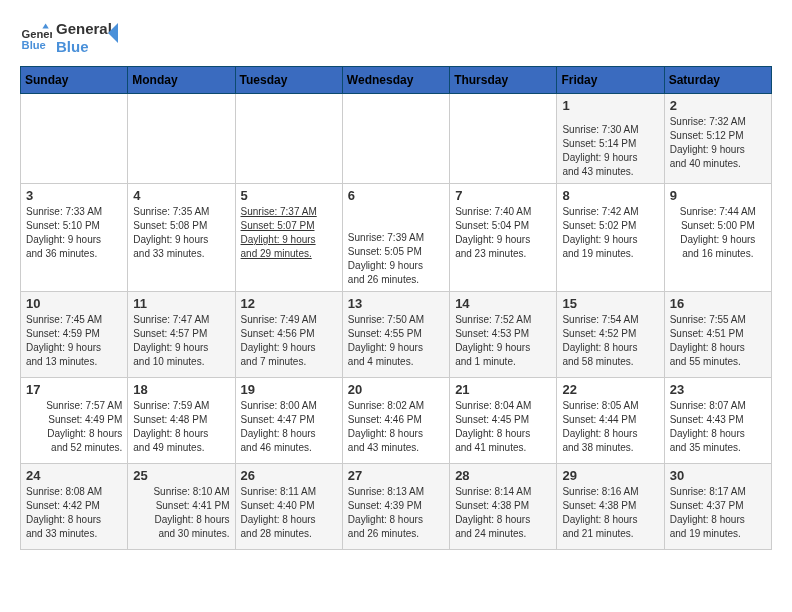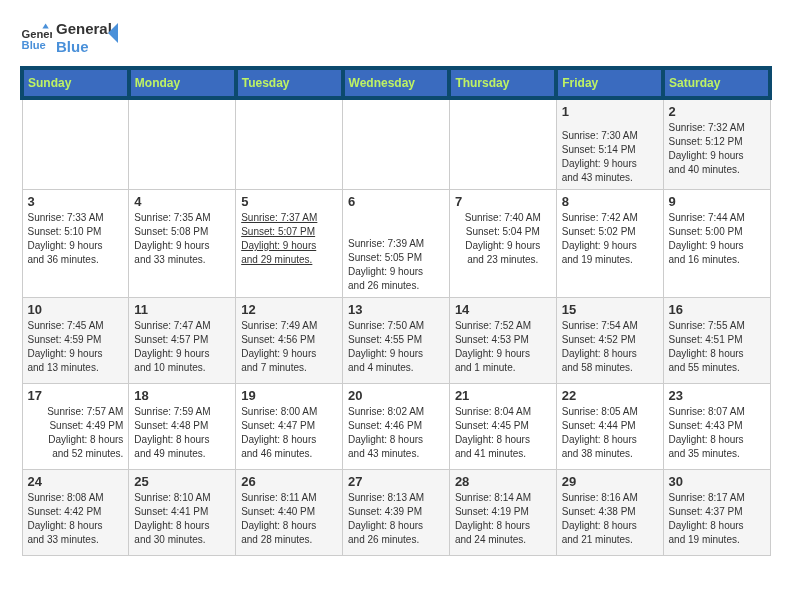--- a/index.html
+++ b/index.html
@@ -38,26 +38,26 @@
       font-size: 14px;
       color: #555;
     }
     table {
       width: 100%;
       border-collapse: collapse;
       table-layout: fixed;
     }
     thead tr th {
       background-color: #3a6bbf;
-      color: #bef264;
+      color: #000000;
       font-size: 12px;
       font-weight: bold;
       padding: 6px 4px;
       text-align: left;
-      border: 4px solid #0c4a6e;
+      border: 1px solid #0c4a6e;
     }
     tbody tr td {
       vertical-align: top;
       border: 1px solid #ccc;
       padding: 4px 5px;
       font-size: 10px;
       color: #333;
       height: 86px;
       background: #fff;
     }
@@ -162,35 +162,35 @@
         </td>
         <td>
           <span class="day-number">6</span>
           <div class="day-info" style="white-space: pre-line; margin-top: 28px;">Sunrise: 7:39 AM
 Sunset: 5:05 PM
 Daylight: 9 hours
 and 26 minutes.</div>
         </td>
         <td>
           <span class="day-number">7</span>
-          <div class="day-info" style="white-space: pre-line; text-align: center;">Sunrise: 7:40 AM
+          <div class="day-info" style="white-space: pre-line;">Sunrise: 7:40 AM
 Sunset: 5:04 PM
 Daylight: 9 hours
 and 23 minutes.</div>
         </td>
         <td>
           <span class="day-number">8</span>
           <div class="day-info" style="white-space: pre-line;">Sunrise: 7:42 AM
 Sunset: 5:02 PM
 Daylight: 9 hours
 and 19 minutes.</div>
         </td>
         <td>
           <span class="day-number">9</span>
-          <div class="day-info" style="white-space: pre-line;">Sunrise: 7:44 AM
+          <div class="day-info" style="white-space: pre-line; text-align: center;">Sunrise: 7:44 AM
 Sunset: 5:00 PM
 Daylight: 9 hours
 and 16 minutes.</div>
         </td>
       </tr>
       <tr>
         <td>
           <span class="day-number">10</span>
           <div class="day-info" style="white-space: pre-line;">Sunrise: 7:45 AM
 Sunset: 4:59 PM
@@ -294,21 +294,21 @@
       <tr>
         <td>
           <span class="day-number">24</span>
           <div class="day-info" style="white-space: pre-line;">Sunrise: 8:08 AM
 Sunset: 4:42 PM
 Daylight: 8 hours
 and 33 minutes.</div>
         </td>
         <td>
           <span class="day-number">25</span>
-          <div class="day-info" style="white-space: pre-line;">Sunrise: 8:10 AM
+          <div class="day-info" style="white-space: pre-line; text-align: right;">Sunrise: 8:10 AM
 Sunset: 4:41 PM
 Daylight: 8 hours
 and 30 minutes.</div>
         </td>
         <td>
           <span class="day-number">26</span>
           <div class="day-info" style="white-space: pre-line;">Sunrise: 8:11 AM
 Sunset: 4:40 PM
 Daylight: 8 hours
 and 28 minutes.</div>
@@ -316,21 +316,21 @@
         <td>
           <span class="day-number">27</span>
           <div class="day-info" style="white-space: pre-line;">Sunrise: 8:13 AM
 Sunset: 4:39 PM
 Daylight: 8 hours
 and 26 minutes.</div>
         </td>
         <td>
           <span class="day-number">28</span>
           <div class="day-info" style="white-space: pre-line;">Sunrise: 8:14 AM
-Sunset: 4:19 PM
+Sunset: 4:38 PM
 Daylight: 8 hours
 and 24 minutes.</div>
         </td>
         <td>
           <span class="day-number">29</span>
           <div class="day-info" style="white-space: pre-line;">Sunrise: 8:16 AM
 Sunset: 4:38 PM
 Daylight: 8 hours
 and 21 minutes.</div>
         </td>

